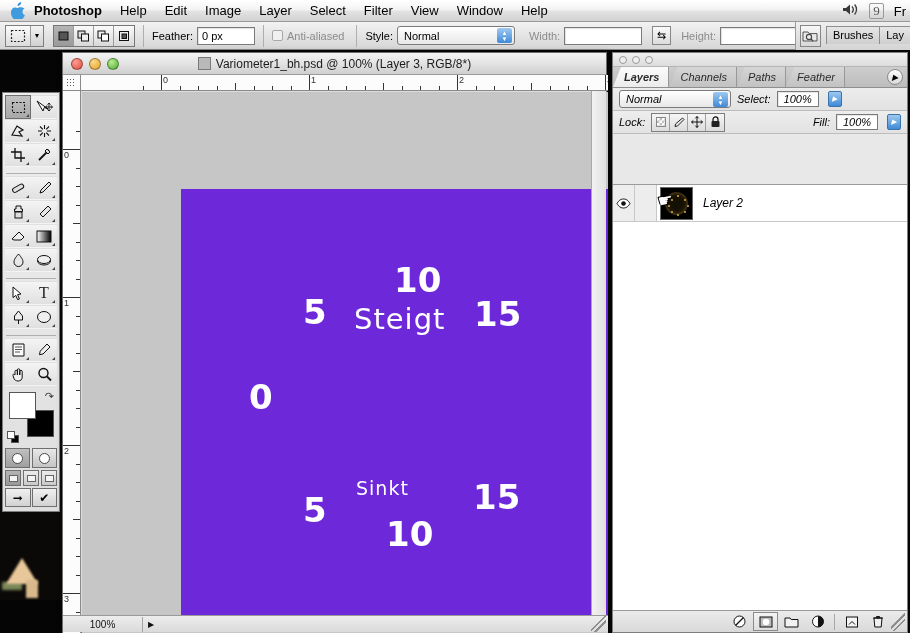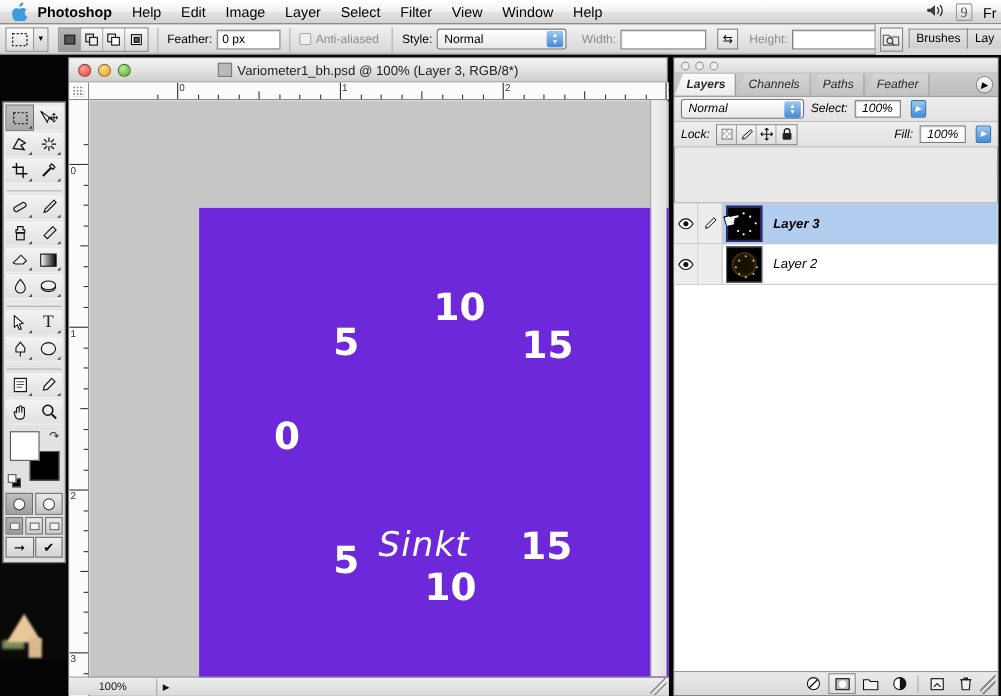--- a/index.html
+++ b/index.html
@@ -788,23 +788,24 @@
         <div class="rlabel" style="left: 1px; top: 503px;">3</div>
         <div class="tick minor" style="top: 520.5px;"></div>
         <div class="tick minor" style="top: 539px;"></div>
       </div>
 
     <div class="canvas-area">
       <div class="artboard">
         <div class="dial" id="dial">
             <span class="num" style="left: 213px; top: 71px; font-size: 34px;">10</span>
             <span class="num" style="left: 122px; top: 103px; font-size: 34px;">5</span>
+            <span class="word" style="left: 173px; top: 113px; font-size: 29px;">Steigt</span>
             <span class="num" style="left: 293px; top: 105px; font-size: 34px;">15</span>
             <span class="num" style="left: 68px; top: 188px; font-size: 34px;">0</span>
-            <span class="word" style="left: 163px; top: 288px; font-size: 31px; font-style: italic;">Sinkt</span>
+            <span class="word" style="left: 175px; top: 288px; font-size: 19px;">Sinkt</span>
             <span class="num" style="left: 122px; top: 301px; font-size: 34px;">5</span>
             <span class="num" style="left: 292px; top: 288px; font-size: 34px;">15</span>
             <span class="num" style="left: 205px; top: 325px; font-size: 34px;">10</span>
           </div>
       </div>
     </div>
 
     <div class="vscroll"></div>
 
     <div class="statusbar">
@@ -863,46 +864,20 @@
             </svg>
         </div>
       </div>
       <span style="margin-left:auto">Fill:</span>
       <div class="num-field">100%</div>
       <div class="tri-btn">▶</div>
     </div>
 
     <div class="layer-list">
 
-      <div class="layer-row selected">
-        <div class="eye-cell">
-          <svg width="15" height="11" viewBox="0 0 15 11">
-            <path d="M1 5.5C3 2 5.2 1 7.5 1S12 2 14 5.5C12 9 9.8 10 7.5 10S3 9 1 5.5z" fill="#fff" stroke="#111" stroke-width="1"></path>
-            <circle cx="7.5" cy="5.5" r="2.3" fill="#111"></circle>
-          </svg>
-        </div>
-        <div class="brush-cell">
-          <svg width="13" height="12" viewBox="0 0 13 12">
-              <path d="M10 1l2 2-7 7-2.5.5.5-2.5z" fill="#e8e8e8" stroke="#111" stroke-width=".9"></path>
-            </svg>
-        </div>
-        <div class="thumb active-thumb">
-          <span class="thumb-dots">
-            <i style="left:13px;top:4px"></i>
-              <i style="left:8px;top:7px"></i>
-              <i style="left:19px;top:7px"></i>
-            <i style="left:4px;top:13px"></i>
-              <i style="left:24px;top:13px"></i>
-            <i style="left:8px;top:20px"></i>
-              <i style="left:19px;top:20px"></i>
-              <i style="left:13px;top:23px"></i>
-          </span>
-        </div>
-        <span class="layer-name">Layer 3</span>
-      </div>
 
       <div class="layer-row">
         <div class="eye-cell">
           <svg width="15" height="11" viewBox="0 0 15 11">
             <path d="M1 5.5C3 2 5.2 1 7.5 1S12 2 14 5.5C12 9 9.8 10 7.5 10S3 9 1 5.5z" fill="#fff" stroke="#111" stroke-width="1"></path>
             <circle cx="7.5" cy="5.5" r="2.3" fill="#111"></circle>
           </svg>
         </div>
         <div class="brush-cell"></div>
         <div class="thumb">

